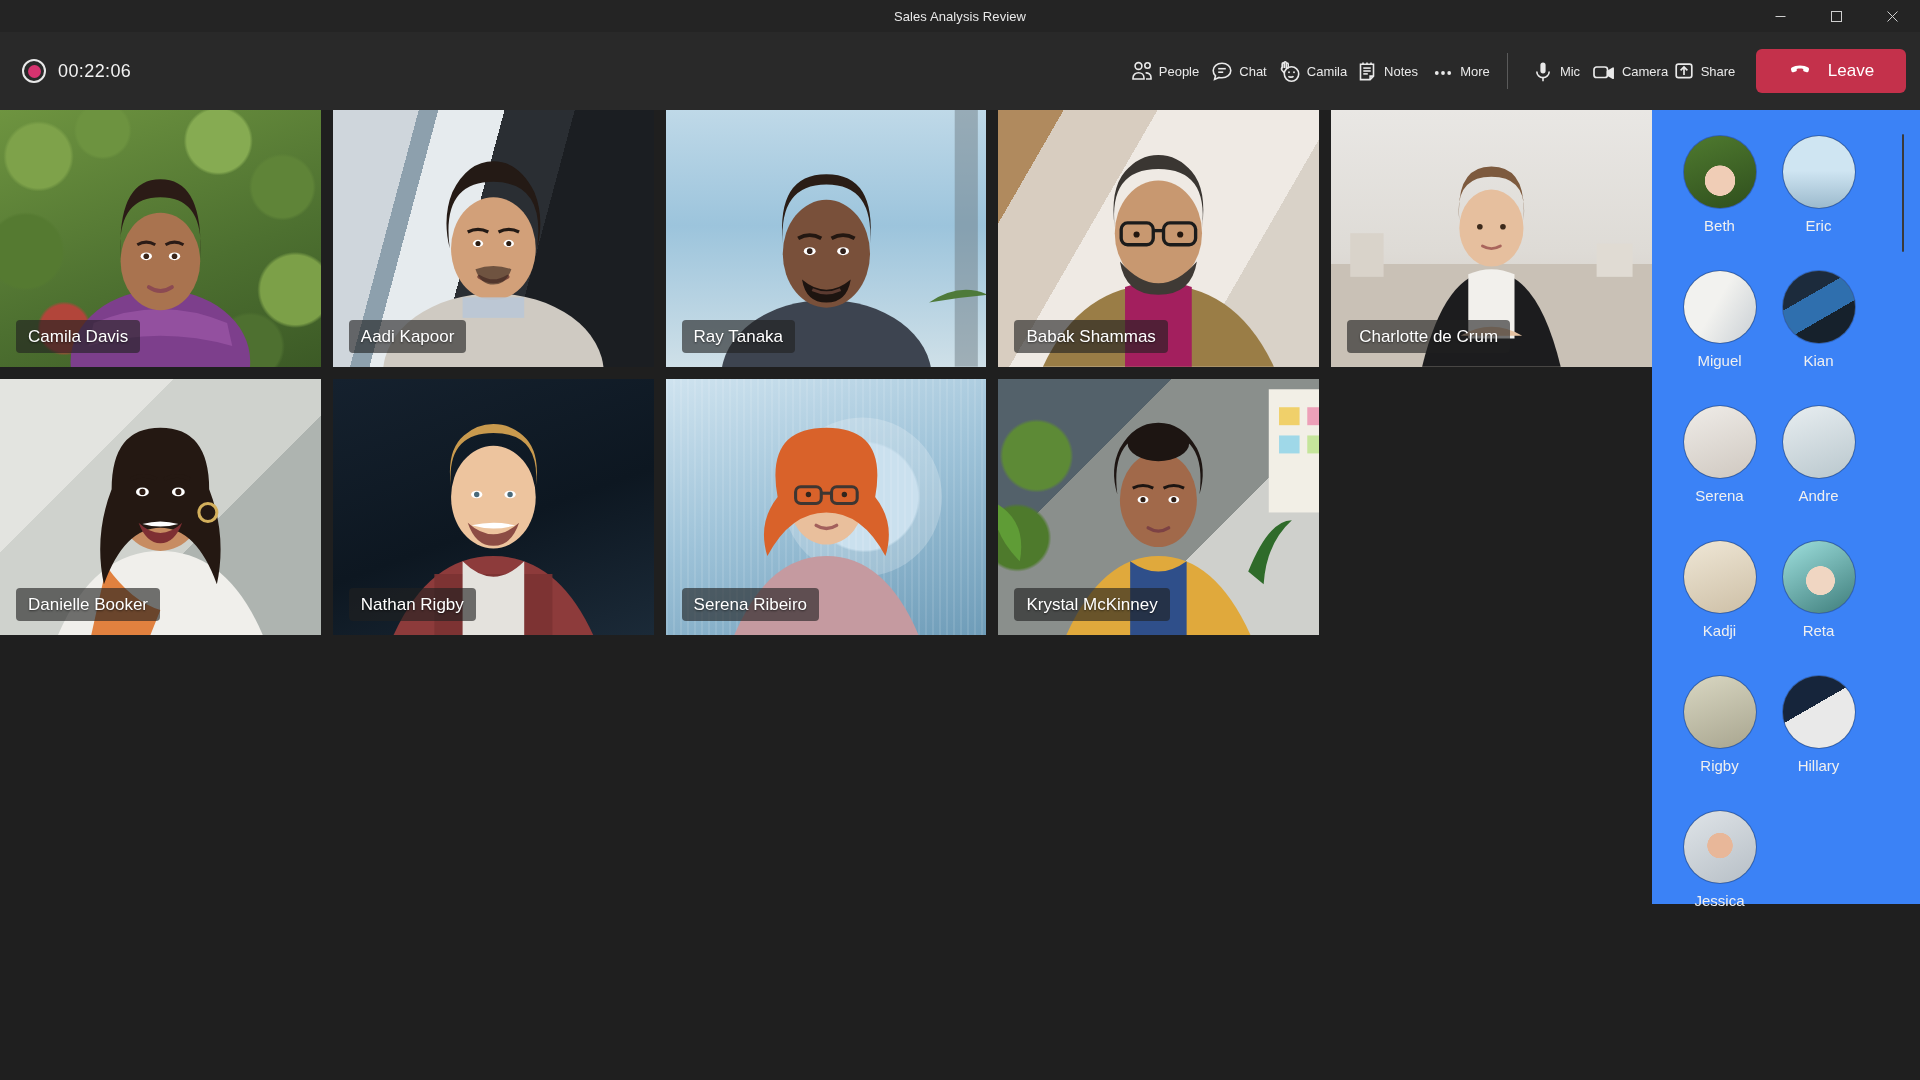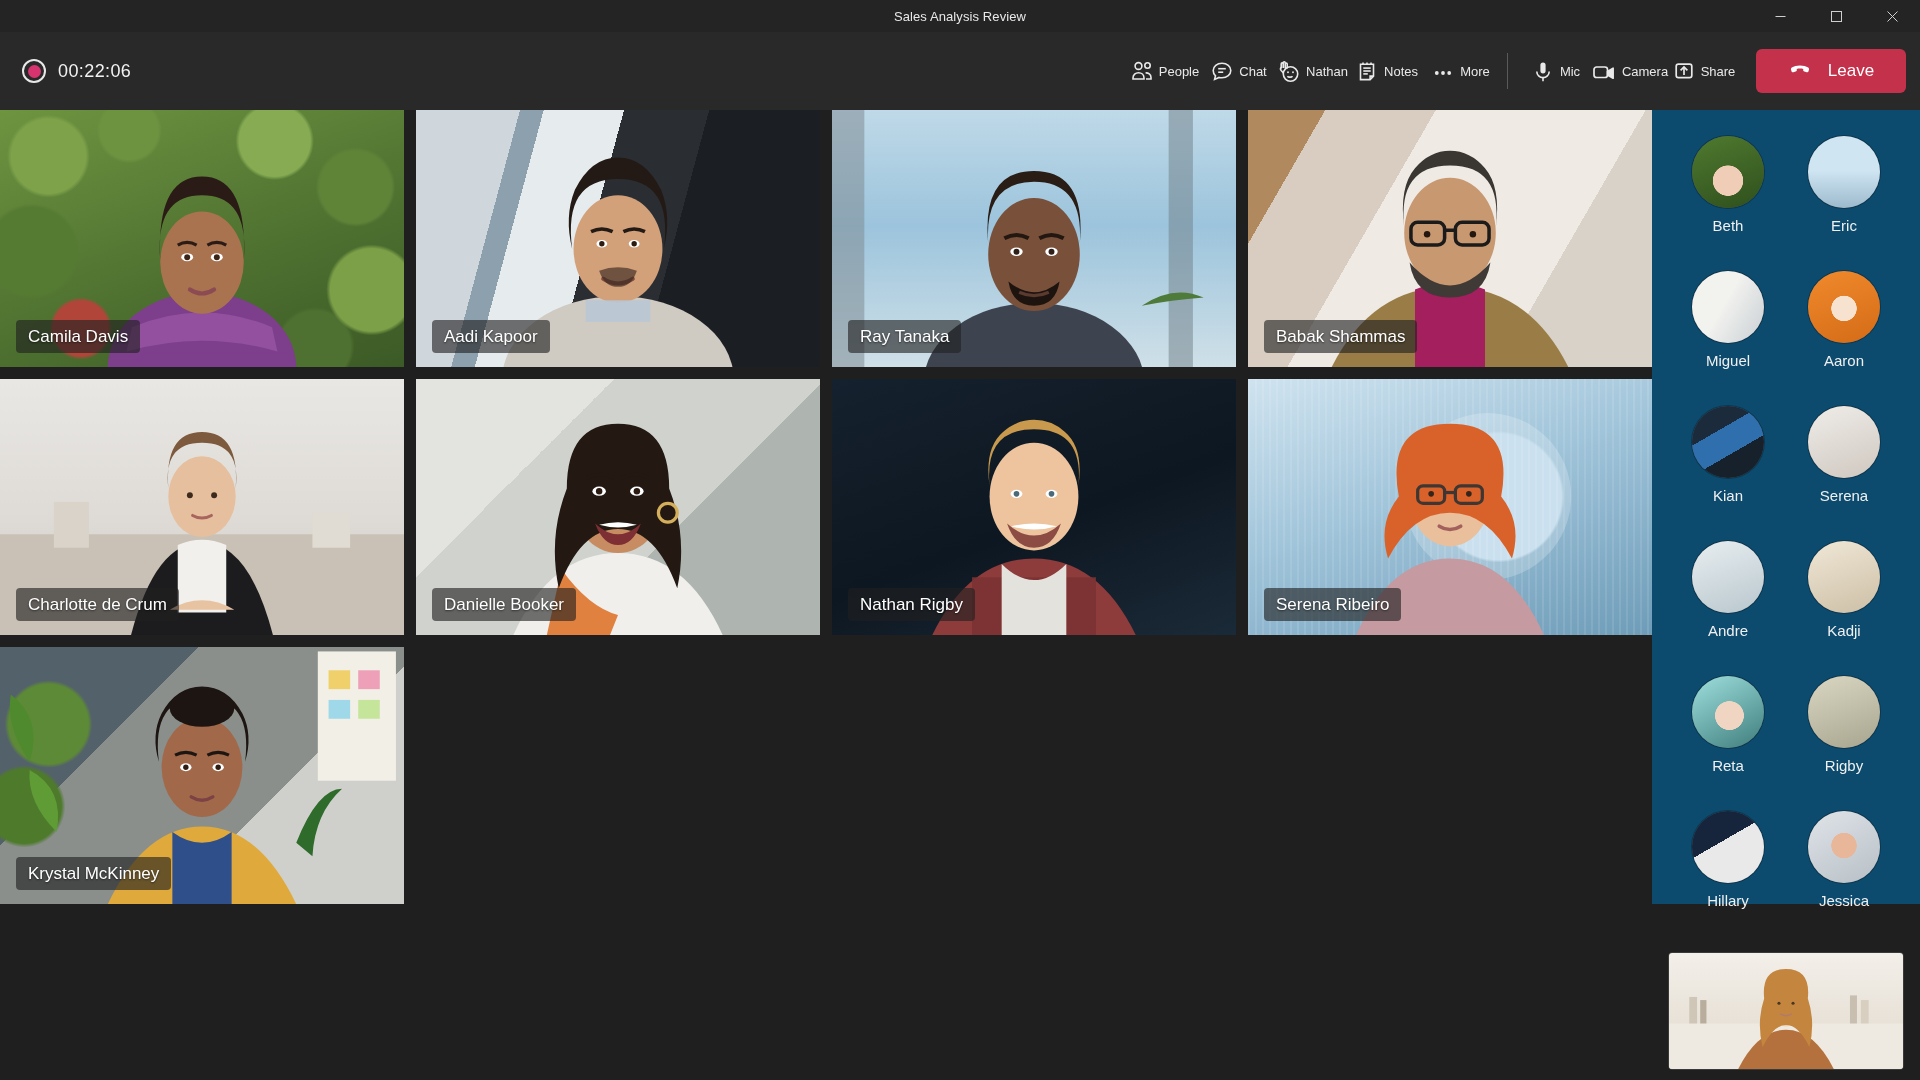--- a/index.html
+++ b/index.html
@@ -66,21 +66,21 @@
     display: flex; align-items: center; justify-content: center; gap: 16px;
     cursor: pointer; padding: 0 22px;
   }
 
   
   .stage { flex: 1 1 auto; display: flex; min-height: 0; background: #1f1f1f; }
 
   .grid {
     flex: 1 1 auto;
     display: grid;
-    grid-template-columns: repeat(4, 1fr);
+    grid-template-columns: repeat(5, 1fr);
     grid-template-rows: repeat(3, 1fr);
     gap: 12px;
     padding: 0;
     min-width: 0;
   }
   .tile {
     position: relative; overflow: hidden; background: #111;
   }
   .tile .scene { position: absolute; inset: 0; }
   .name-badge {
@@ -88,22 +88,22 @@
     background: rgba(32,32,32,.62);
     color: #fff; font-size: 17px; line-height: 1;
     padding: 8px 12px; border-radius: 4px;
     max-width: 80%; white-space: nowrap; overflow: hidden; text-overflow: ellipsis;
     text-shadow: 0 1px 2px rgba(0,0,0,.55);
   }
 
   
   .roster {
     flex: 0 0 268px; width: 268px;
-    background: #0c4a6e;
-    display: flex; flex-direction: column;
+    background: #3b82f6;
+    display: flex; flex-direction: row;
     padding: 18px 0 0 0;
     position: relative;
   }
   .roster-grid {
     flex: 1 1 auto;
     display: grid;
     grid-template-columns: 1fr 1fr;
     grid-auto-rows: 135px;
     align-content: start;
     padding: 8px 18px 0 18px;
@@ -262,21 +262,21 @@
         <div class="tb-icon">
           <svg width="26" height="26" viewBox="0 0 26 26" fill="none" stroke="#e9e9e9" stroke-width="1.6">
             <circle cx="14.5" cy="15" r="7.2"></circle>
             <circle cx="12" cy="13.3" r=".95" fill="#e9e9e9" stroke="none"></circle>
             <circle cx="17" cy="13.3" r=".95" fill="#e9e9e9" stroke="none"></circle>
             <path d="M11.4 17.2c.9 1.2 4.1 1.2 5.1 0"></path>
             <path d="M5.2 9.6V4.9a1 1 0 012 0v4.2M7.2 9.1V3.8a1 1 0 012 0v5.1M9.2 9.3V5.1a1 1 0 012 0v4.4"></path>
             <path d="M5.2 8.4c-1 .7-1 2 0 3.2l2.4 2.7"></path>
           </svg>
         </div>
-        <div class="tb-label">Nathan</div>
+        <div class="tb-label">Camila</div>
       </div>
 
       <div class="tb-item">
         <div class="tb-icon">
           <svg width="26" height="26" viewBox="0 0 26 26" fill="none" stroke="#e9e9e9" stroke-width="1.6">
             <path d="M6.5 5.2h13v11.9l-3.4 3.5H6.5z"></path>
             <path d="M19.5 17.1h-3.4v3.5"></path>
             <line x1="9.3" y1="9.1" x2="16.7" y2="9.1"></line>
             <line x1="9.3" y1="12" x2="16.7" y2="12"></line>
             <line x1="9.3" y1="14.9" x2="13.8" y2="14.9"></line>
@@ -546,26 +546,20 @@
             </div>
           <div class="roster-name">Eric</div>
         </div>
 
         <div class="roster-person">
           <div class="avatar">
               <div class="scene sc av-window"></div>
             </div>
           <div class="roster-name">Miguel</div>
         </div>
-        <div class="roster-person">
-          <div class="avatar">
-              <div class="scene sc av-orange"></div>
-            </div>
-          <div class="roster-name">Aaron</div>
-        </div>
 
         <div class="roster-person">
           <div class="avatar">
               <div class="scene sc av-darkblue"></div>
             </div>
           <div class="roster-name">Kian</div>
         </div>
         <div class="roster-person">
           <div class="avatar">
               <div class="scene sc av-light"></div>

